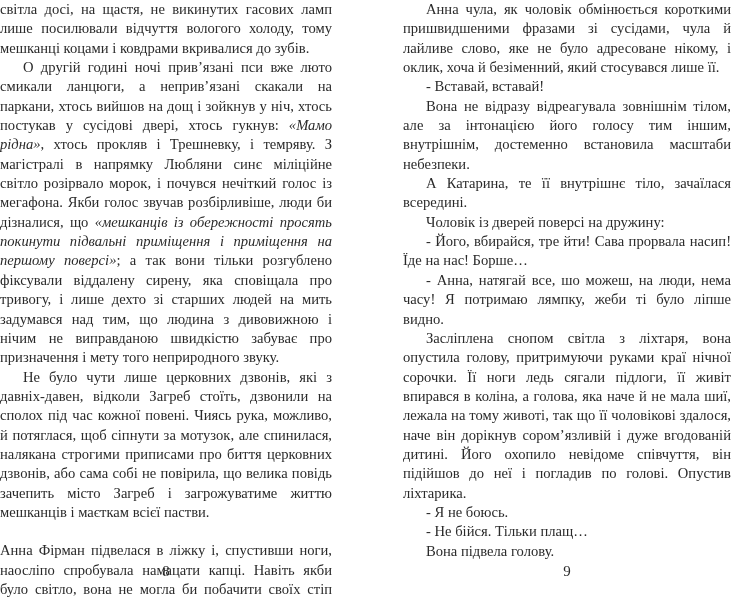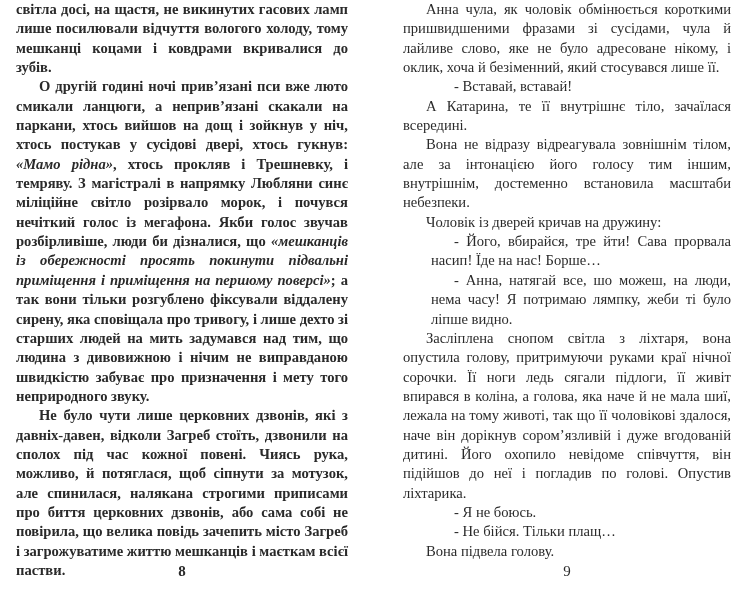--- a/index.html
+++ b/index.html
@@ -1,48 +1,48 @@
 <!DOCTYPE html>
 <html><head>
 <meta charset="utf-8">
 <style>
   html, body { margin: 0; padding: 0; background: #ffffff; }
   body { width: 745px; height: 600px; position: relative; overflow: hidden;
          font-family: "Liberation Serif", "DejaVu Serif", serif; color: #2a2a2a; }
   .page { position: absolute; top: 0; height: 600px; }
-  .page.left { left: 16px; width: 332px; font-weight: bold; }
+  .page.left { left: 0; width: 332px; }
   .page.right { left: 403px; width: 328px; }
   .text { position: absolute; top: 0; left: 0; right: 0; font-size: 14.6px; line-height: 19.35px; }
   .text p { margin: 0; text-align: justify; text-align-last: left; hyphens: manual; }
   .text p.ind { text-indent: 23px; }
   .text p.gap { margin-top: 19px; }
-  .text p.dlg { text-indent: 23px; margin-left: 28px; }
+  .text p.dlg { text-indent: 23px; }
   em { font-style: italic; }
   .pnum { position: absolute; top: 563px; width: 100%; text-align: center; font-size: 15px; }
 </style>
 </head>
 <body>
 
 <div class="page left">
   <div class="text" id="left-text">
       <p class="">світла досі, на щастя, не викинутих гасових ламп лише посилювали відчуття вологого холоду, тому мешканці коцами і ковдрами вкривалися до зубів.</p>
       <p class="ind"><span>О другій годині ночі прив’язані пси вже люто смикали ланцюги, а неприв’язані скакали на паркани, хтось вийшов на дощ і зойкнув у ніч, хтось постукав у сусідові двері, хтось гукнув: </span><em>«Мамо рідна»</em><span>, хтось прокляв і Трешневку, і темряву. З магістралі в напрямку Любляни синє міліційне світло розірвало морок, і почувся нечіткий голос із мегафона. Якби голос звучав розбірливіше, люди би дізналися, що </span><em>«мешканців із обережності просять покинути підвальні приміщення і приміщення на першому поверсі»</em><span>; а так вони тільки розгублено фіксували віддалену сирену, яка сповіщала про тривогу, і лише дехто зі старших людей на мить задумався над тим, що людина з дивовижною і нічим не виправданою швидкістю забуває про призначення і мету того неприродного звуку.</span></p>
       <p class="ind">Не було чути лише церковних дзвонів, які з давніх-давен, відколи Загреб стоїть, дзвонили на сполох під час кожної повені. Чиясь рука, можливо, й потяглася, щоб сіпнути за мотузок, але спинилася, налякана строгими приписами про биття церковних дзвонів, або сама собі не повірила, що велика повідь зачепить місто Загреб і загрожуватиме життю мешканців і маєткам всієї пастви.</p>
       <p class="gap">Анна Фірман підвелася в ліжку і, спустивши ноги, наосліпо спробувала намацати капці. Навіть якби було світло, вона не могла би побачити своїх стіп через живіт. Зрештою, вже понад місяць вона цього й не намагалася зробити. Чоловік не прокидався, і дружина його напівоберненого потрясла, схопивши за плече. Він скочив.</p>
     </div>
   <div class="pnum">8</div>
 </div>
 
 <div class="page right">
   <div class="text" id="right-text">
       <p class="ind">Анна чула, як чоловік обмінюється короткими пришвидшеними фразами зі сусідами, чула й лайливе слово, яке не було адресоване нікому, і оклик, хоча й безіменний, який стосувався лише її.</p>
       <p class="dlg">- Вставай, вставай!</p>
+      <p class="ind">Вона не відразу відреагувала зовнішнім тілом, але за інтонацією його голосу тим іншим, внутрішнім, достеменно встановила масштаби небезпеки.</p>
       <p class="ind">А Катарина, те її внутрішнє тіло, зачаїлася всередині.</p>
-      <p class="ind">Вона не відразу відреагувала зовнішнім тілом, але за інтонацією його голосу тим іншим, внутрішнім, достеменно встановила масштаби небезпеки.</p>
-      <p class="ind">Чоловік із дверей кричав на дружину:</p>
+      <p class="ind">Чоловік із дверей поверсі на дружину:</p>
       <p class="dlg">- Його, вбирайся, тре йти! Сава прорвала насип! Їде на нас! Борше…</p>
       <p class="dlg">- Анна, натягай все, шо можеш, на люди, нема часу! Я потримаю лямпку, жеби ті було ліпше видно.</p>
       <p class="ind">Засліплена снопом світла з ліхтаря, вона опустила голову, притримуючи руками краї нічної сорочки. Її ноги ледь сягали підлоги, її живіт впирався в коліна, а голова, яка наче й не мала шиї, лежала на тому животі, так що її чоловікові здалося, наче він дорікнув сором’язливій і дуже вгодованій дитині. Його охопило невідоме співчуття, він підійшов до неї і погладив по голові. Опустив ліхтарика.</p>
       <p class="dlg">- Я не боюсь.</p>
       <p class="dlg">- Не бійся. Тільки плащ…</p>
       <p class="ind">Вона підвела голову.</p>
     </div>
   <div class="pnum">9</div>
 </div>
 

